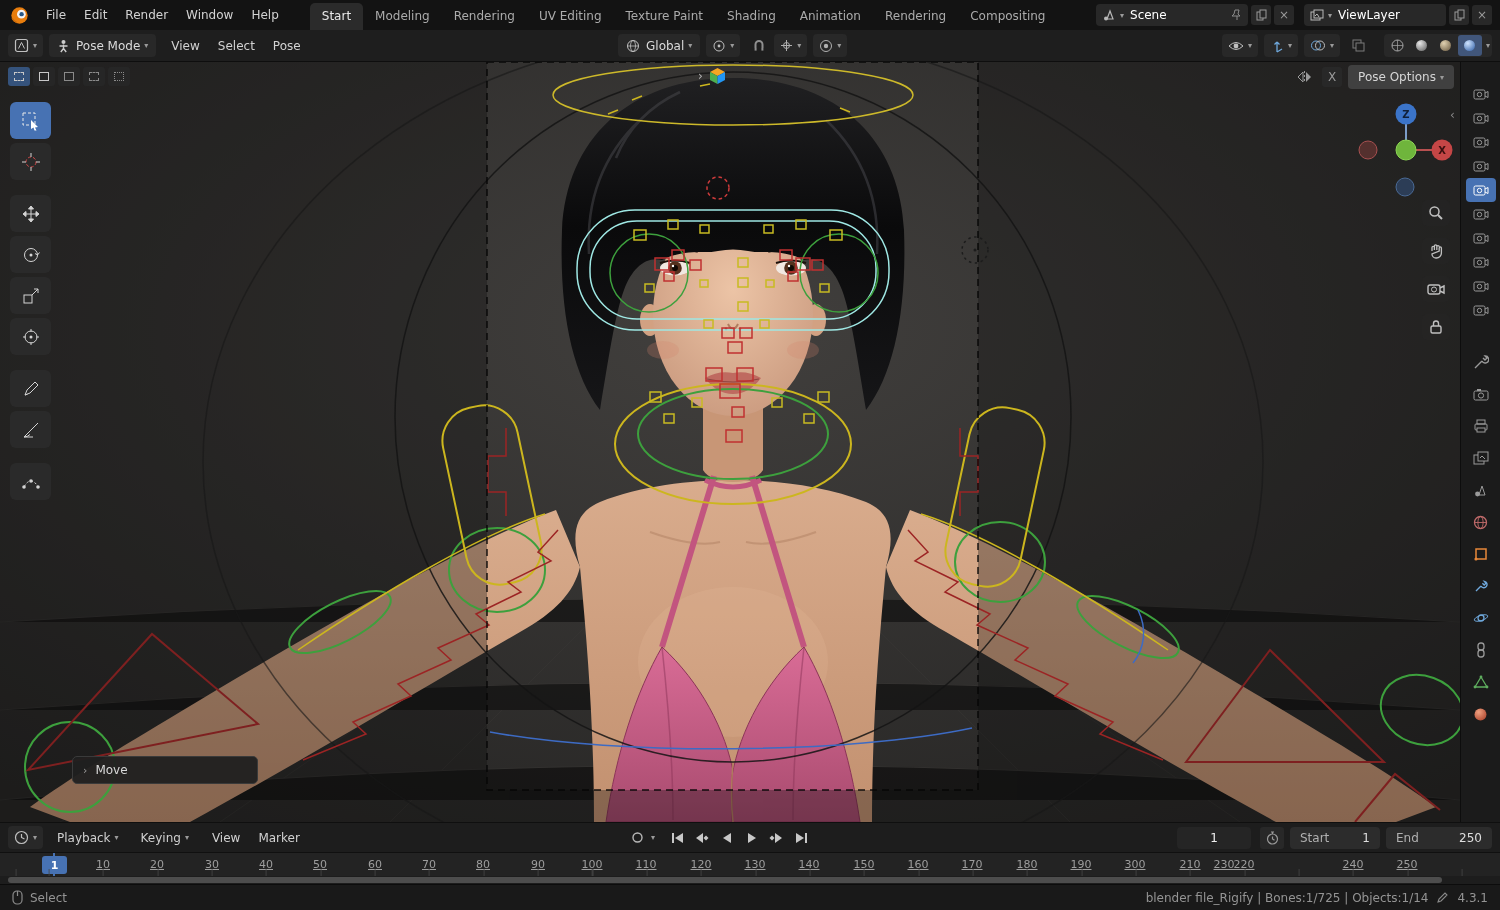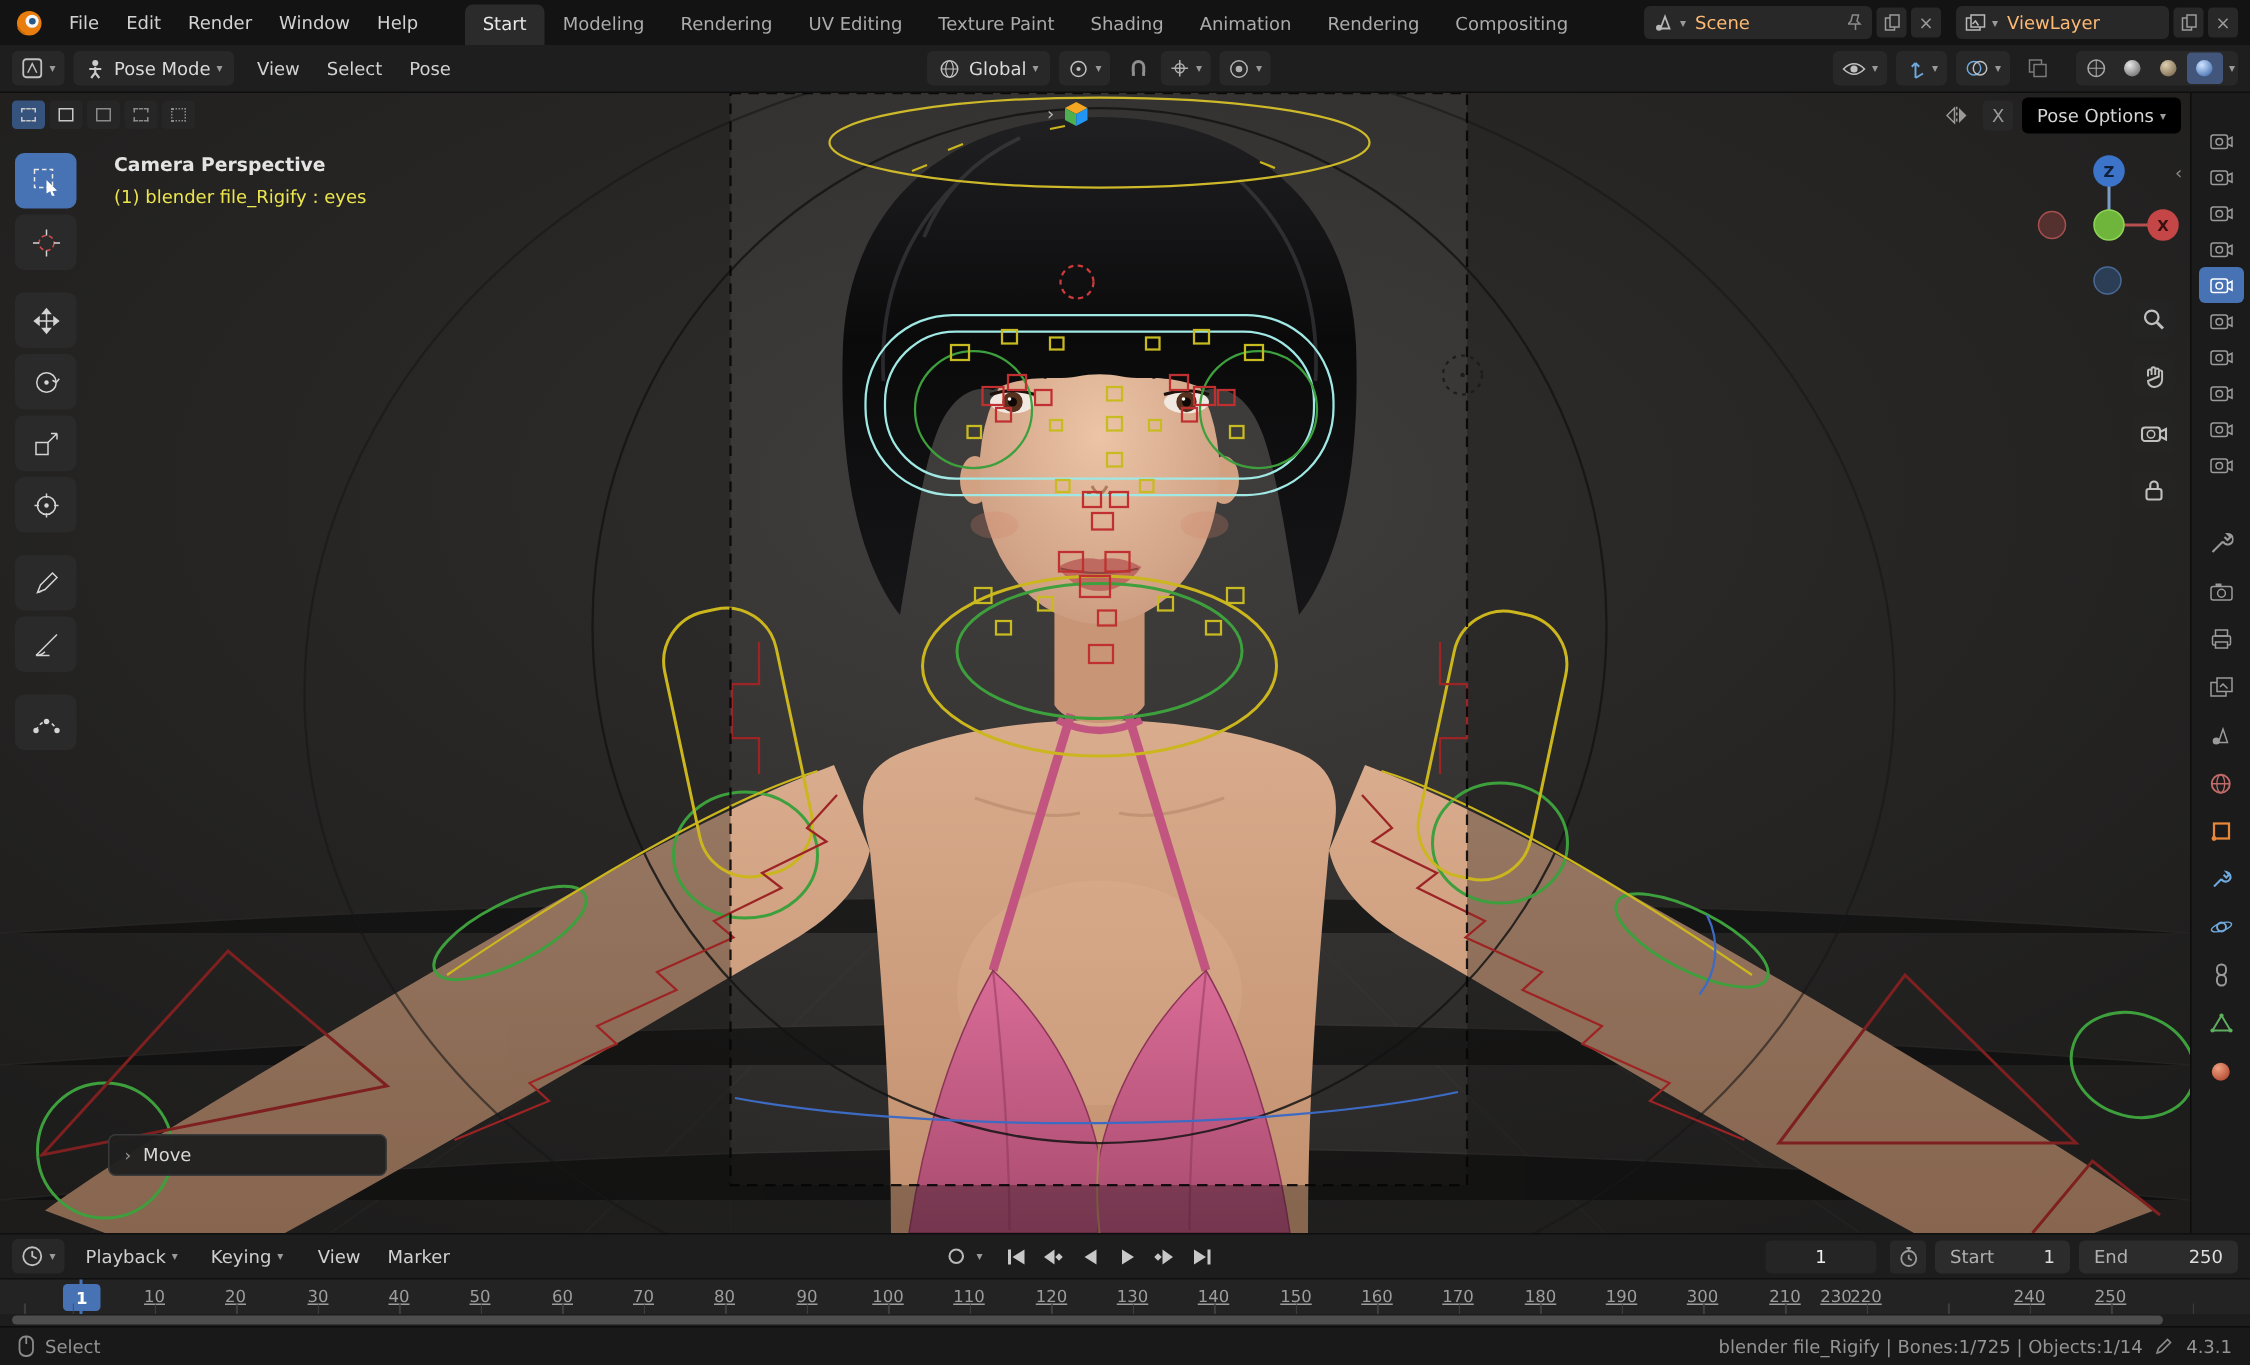--- a/index.html
+++ b/index.html
@@ -14,21 +14,21 @@
   
   .topbar { position:absolute; top:0; left:0; right:0; height:30px; background:#131313;
             display:flex; align-items:center; padding:0 8px; }
   .logo { width:19px; height:19px; margin:0 8px 0 2px; }
   .menu { padding:4px 9px; border-radius:4px; color:#d2d2d2; }
   .tabs { display:flex; margin-left:22px; height:30px; align-items:flex-end; }
   .tab { padding:6px 12px 7px; color:#ababab; border-radius:5px 5px 0 0; }
   .tab.active { background:#2b2b2b; color:#e8e8e8; }
   .topsel { display:flex; align-items:center; background:#282828; border-radius:4px;
             height:22px; padding:0 6px; margin-left:6px; }
-  .topsel .txt { margin:0 6px; color:#fdba74; }
+  .topsel .txt { margin:0 6px; color:#ffffff; }
   .sq-btn { width:20px; height:20px; display:flex; align-items:center; justify-content:center;
             background:#282828; border-radius:3px; margin-left:3px; color:#9a9a9a; }
   .spacer { flex:1; }
 
   
   .header2 { position:absolute; top:30px; left:0; right:0; height:32px; background:#1e1e1e;
              border-bottom:1px solid #0e0e0e; display:flex; align-items:center; padding:0 8px; }
   .dd { display:flex; align-items:center; background:#282828; border-radius:4px; height:23px;
         padding:0 8px; margin-right:6px; }
   .dd .lbl { margin-left:6px; color:#dadada; }
@@ -45,21 +45,21 @@
   .main { position:absolute; top:62px; left:0; width:1500px; height:760px; }
   .viewport { position:absolute; left:0; top:0; width:1460px; height:760px; overflow:hidden; background:#2e2d2c; }
   .scene-svg { position:absolute; inset:0; }
 
   .toolsettings { position:absolute; left:8px; top:5px; display:flex; gap:3px; }
   .selmode-btn { width:22px; height:19px; background:#262626; border-radius:3px;
                  display:flex; align-items:center; justify-content:center; }
   .selmode-btn.active { background:#35537c; }
   .selmode-glyph { width:10px; height:9px; border:1px dashed #c8c8c8; }
   .ts-right { position:absolute; right:6px; top:3px; display:flex; align-items:center; }
-  .pose-options { display:flex; align-items:center; background:#000000; border-radius:4px;
+  .pose-options { display:flex; align-items:center; background:#404040; border-radius:4px;
                   height:24px; padding:0 10px; margin-left:6px; color:#d6d6d6; }
 
   .view-info { position:absolute; left:76px; top:40px; pointer-events:none; }
   .view-info .l1 { font-size:12.5px; color:#e3e3e3; font-weight:bold; }
   .view-info .l2 { font-size:12px; color:#ece54e; margin-top:7px; }
 
   .crumb { position:absolute; left:698px; top:5px; display:flex; align-items:center; gap:6px; color:#b8b8b8; }
 
   .toolbar-left { position:absolute; left:10px; top:40px; display:flex; flex-direction:column; gap:4px; }
   .tool-btn { width:41px; height:37px; background:#2c2c2cdd; border-radius:6px;
@@ -558,24 +558,20 @@
               <path d="M7.5,0 v12" stroke="#9a9a9a" stroke-dasharray="2 2"></path>
             </svg>
         </div>
         <div class="sq-btn">X</div>
         <div class="pose-options">
           <span>Pose Options</span>
           <span class="chev">▾</span>
         </div>
       </div>
 
-      <div class="view-info">
-        <div class="l1">Camera Perspective</div>
-        <div class="l2">(1) blender file_Rigify : eyes</div>
-      </div>
 
       <div class="crumb">
         <span>›</span>
         <svg class="ic" width="17" height="18" viewBox="0 0 17 18">
           <path d="M8.5,1 L16,5 V13 L8.5,17 L1,13 V5 Z" fill="#2b2b2b"></path>
           <path d="M8.5,1 L16,5 L8.5,9 L1,5 Z" fill="#f5a623"></path>
           <path d="M1,5 L8.5,9 V17 L1,13 Z" fill="#4caf50"></path>
           <path d="M16,5 L8.5,9 V17 L16,13 Z" fill="#2196f3"></path>
         </svg>
       </div>

